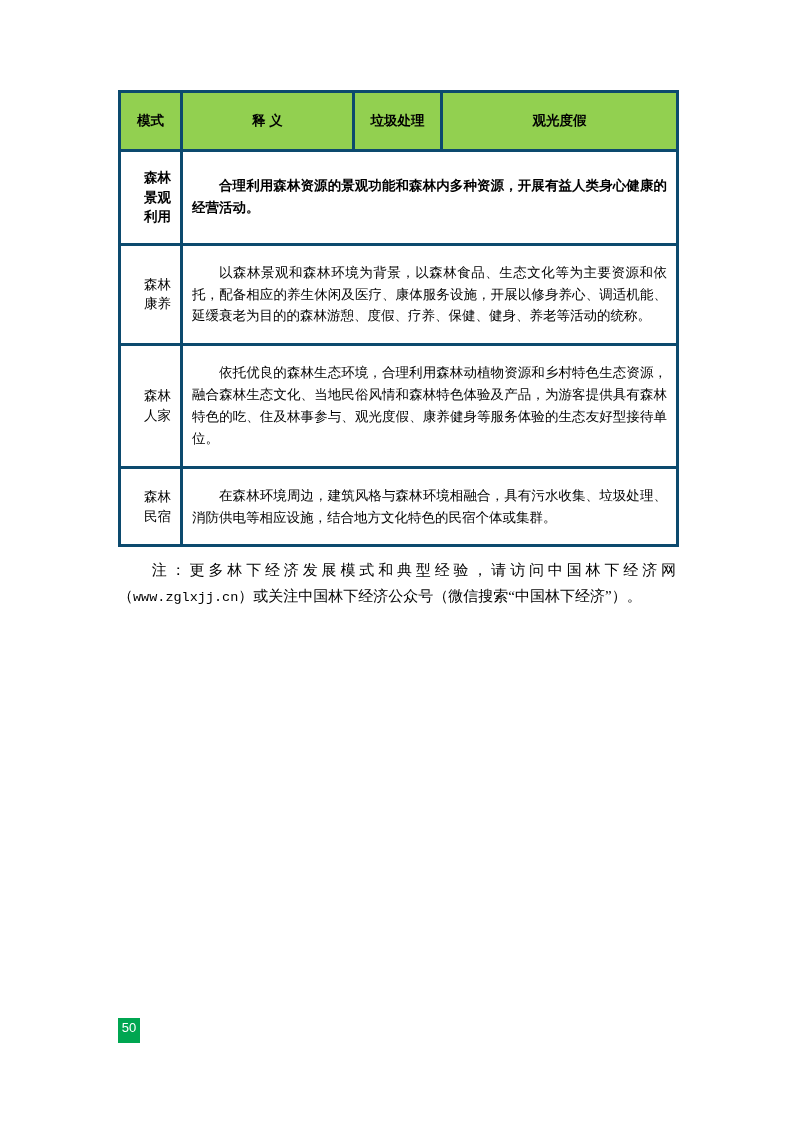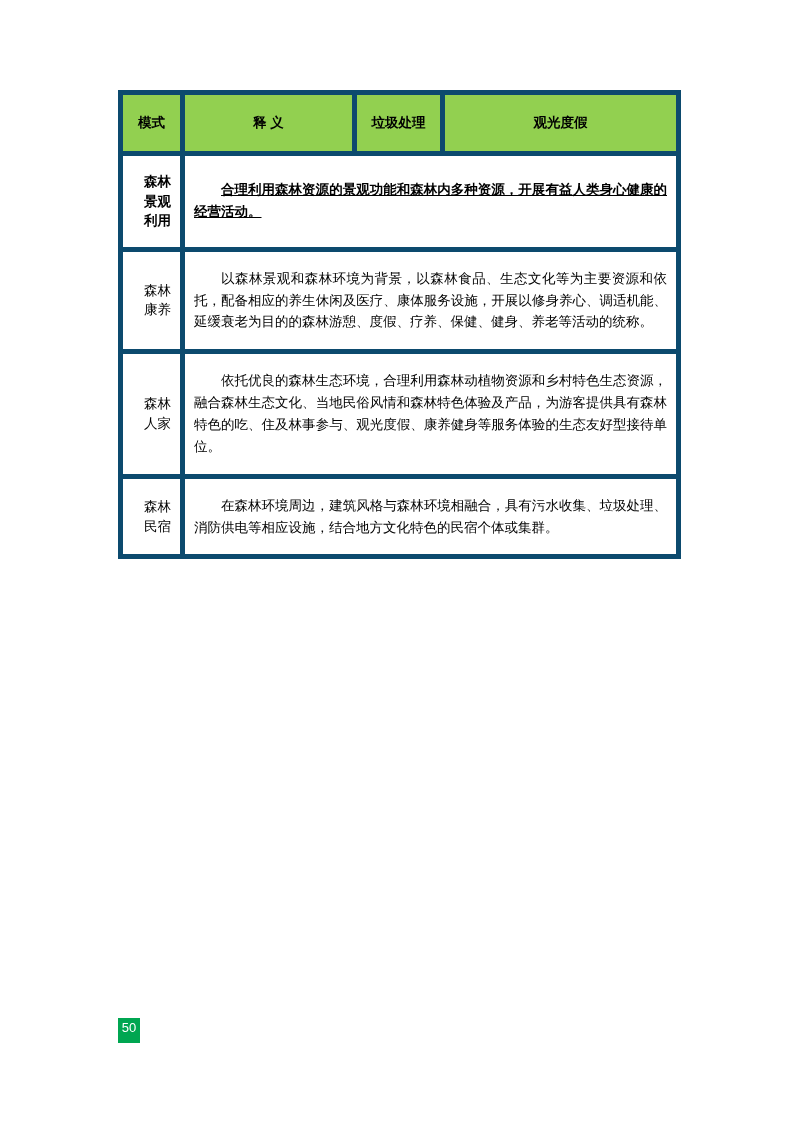--- a/index.html
+++ b/index.html
@@ -27,21 +27,21 @@
     left: 118px;
     top: 90px;
     width: 558px;
   }
   table.modes {
     border-collapse: collapse;
     width: 558px;
     table-layout: fixed;
   }
   table.modes td, table.modes th {
-    border: 5px solid #0c4a6e;
+    border: 3px solid #0c4a6e;
     vertical-align: middle;
     padding: 16px 9px;
   }
   thead th {
     background: #92d050;
     color: #000000;
     font-weight: bold;
     font-size: 13.5px;
     text-align: center;
     height: 24px;
@@ -65,21 +65,20 @@
   }
   td.body-cell {
     font-size: 13.5px;
     line-height: 1.62;
     text-align: justify;
     text-justify: inter-ideograph;
     font-family: "Liberation Sans", "DejaVu Sans", sans-serif;
   }
   td.body-cell.bold {
     font-weight: bold;
-    text-decoration: underline;
   }
   .indent2 { text-indent: 2em; }
 
   .note {
     margin-top: 11px;
     font-size: 15px;
     line-height: 1.72;
     text-align: justify;
     text-justify: inter-ideograph;
     font-family: "Liberation Serif", "DejaVu Serif", serif;
@@ -164,18 +163,21 @@
             <div>民宿</div>
           </td>
           <td class="body-cell" colspan="3">
             <div class="indent2">在森林环境周边，建筑风格与森林环境相融合，具有污水收集、垃圾处理、消防供电等相应设施，结合地方文化特色的民宿个体或集群。</div>
           </td>
         </tr>
 
       </tbody>
     </table>
 
+    <div class="note">
+      <span class="indent2" style="display:inline;">  </span><span>注：</span><span>更多林下经济发展模式和典型经验，请访问中国林下经济网（</span><span class="mono-url">www.zglxjj.cn</span><span>）或关注中国林下经济公众号（微信搜索“中国林下经济”）。</span>
+    </div>
 
   </div>
 
   <div class="page-number">50</div>
 
 </div>
 
 </body></html>

